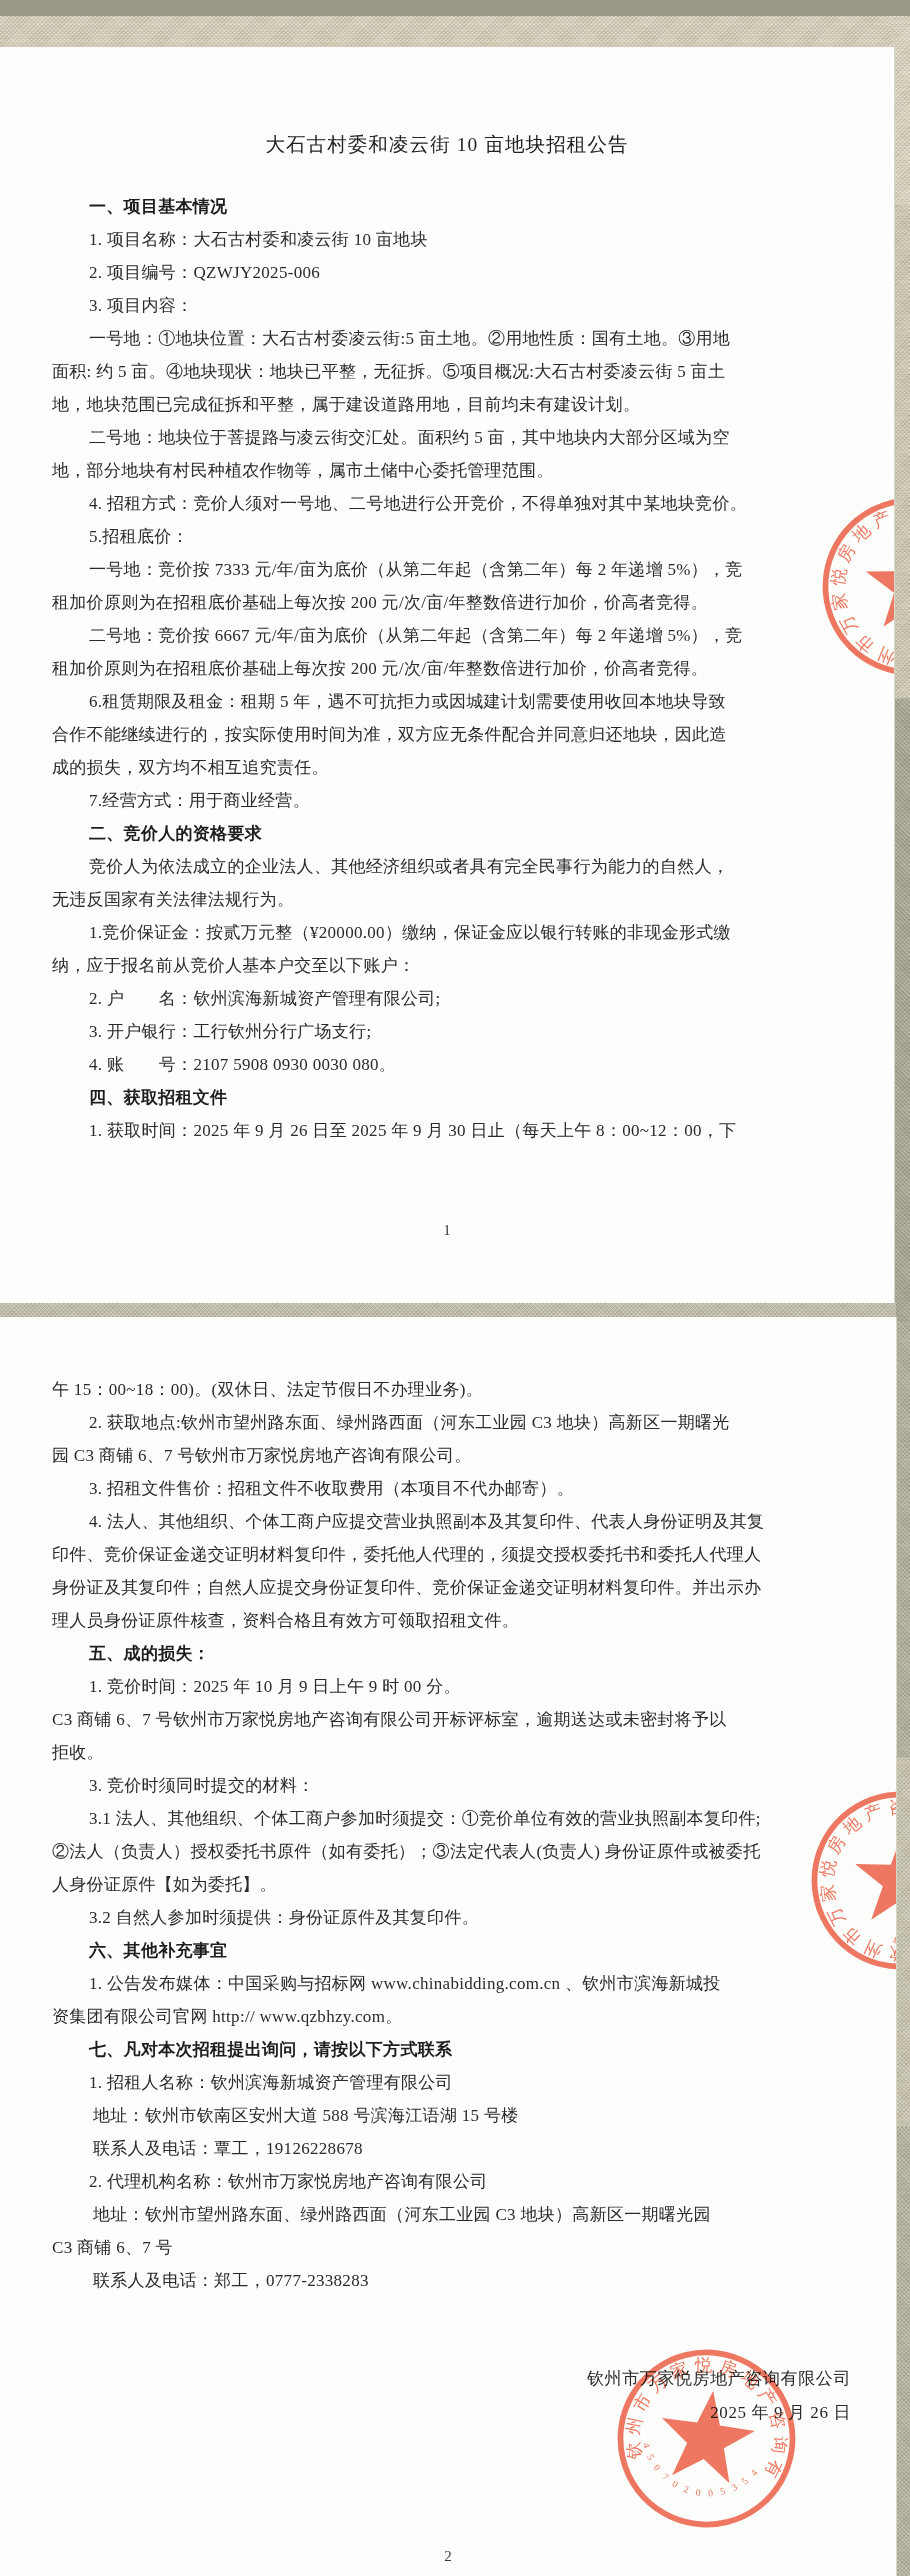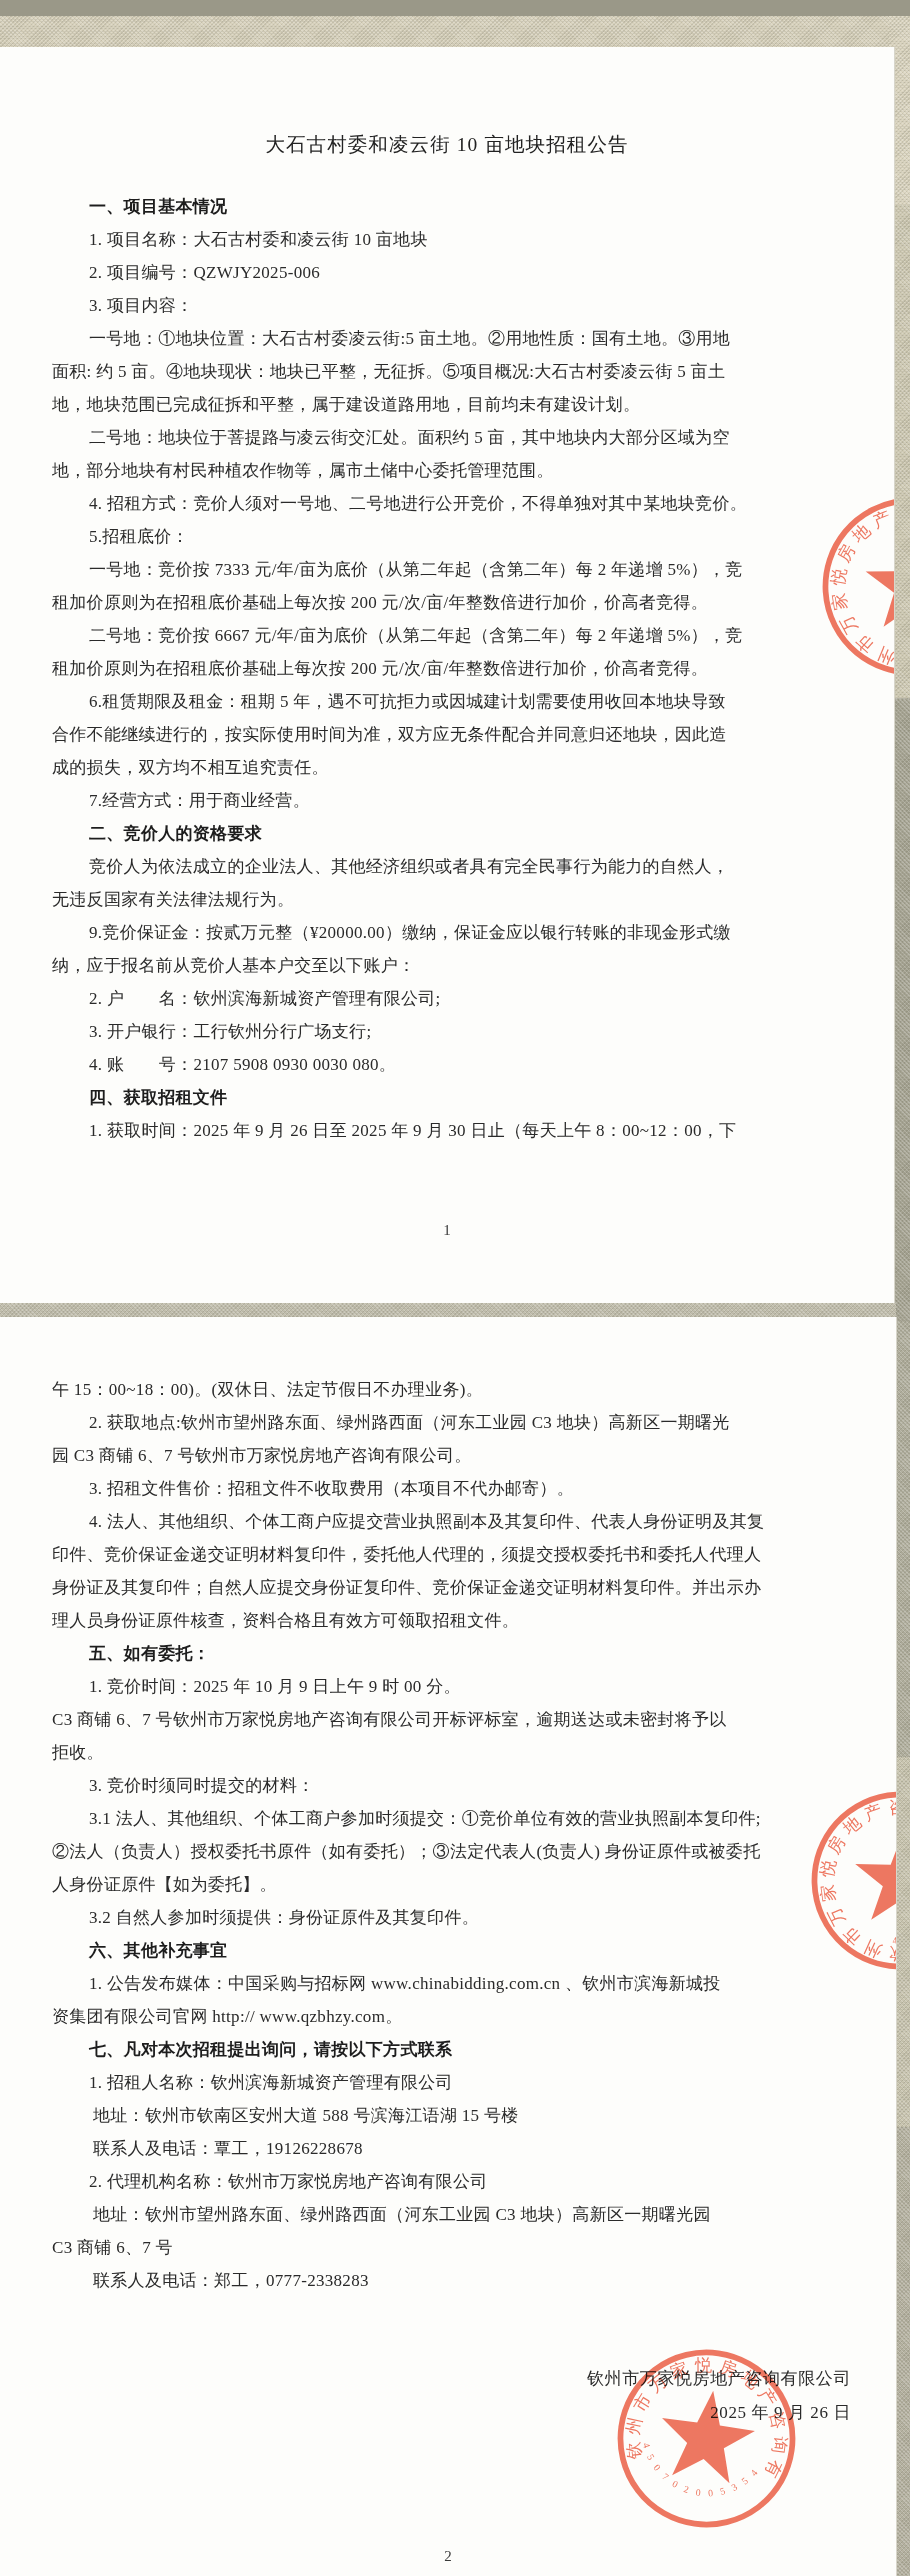--- a/index.html
+++ b/index.html
@@ -115,21 +115,21 @@
         <div class="line line-flush">租加价原则为在招租底价基础上每次按 200 元/次/亩/年整数倍进行加价，价高者竞得。</div>
         <div class="line line-indent">二号地：竞价按 6667 元/年/亩为底价（从第二年起（含第二年）每 2 年递增 5%），竞</div>
         <div class="line line-flush">租加价原则为在招租底价基础上每次按 200 元/次/亩/年整数倍进行加价，价高者竞得。</div>
         <div class="line line-indent">6.租赁期限及租金：租期 5 年，遇不可抗拒力或因城建计划需要使用收回本地块导致</div>
         <div class="line line-flush">合作不能继续进行的，按实际使用时间为准，双方应无条件配合并同意归还地块，因此造</div>
         <div class="line line-flush">成的损失，双方均不相互追究责任。</div>
         <div class="line line-indent">7.经营方式：用于商业经营。</div>
         <div class="line line-heading">二、竞价人的资格要求</div>
         <div class="line line-indent">竞价人为依法成立的企业法人、其他经济组织或者具有完全民事行为能力的自然人，</div>
         <div class="line line-flush">无违反国家有关法律法规行为。</div>
-        <div class="line line-indent">9.竞价保证金：按贰万元整（¥20000.00）缴纳，保证金应以银行转账的非现金形式缴</div>
+        <div class="line line-indent">1.竞价保证金：按贰万元整（¥20000.00）缴纳，保证金应以银行转账的非现金形式缴</div>
         <div class="line line-flush">纳，应于报名前从竞价人基本户交至以下账户：</div>
         <div class="line line-indent">2. 户　　名：钦州滨海新城资产管理有限公司;</div>
         <div class="line line-indent">3. 开户银行：工行钦州分行广场支行;</div>
         <div class="line line-indent">4. 账　　号：2107 5908 0930 0030 080。</div>
         <div class="line line-heading">四、获取招租文件</div>
         <div class="line line-indent">1. 获取时间：2025 年 9 月 26 日至 2025 年 9 月 30 日止（每天上午 8：00~12：00，下</div>
       </div>
 
     <div class="pagenum pagenum-1">1</div>
 
@@ -155,21 +155,21 @@
 
     <div class="content content-2" id="page2-lines">
         <div class="line line-flush">午 15：00~18：00)。(双休日、法定节假日不办理业务)。</div>
         <div class="line line-indent">2. 获取地点:钦州市望州路东面、绿州路西面（河东工业园 C3 地块）高新区一期曙光</div>
         <div class="line line-flush">园 C3 商铺 6、7 号钦州市万家悦房地产咨询有限公司。</div>
         <div class="line line-indent">3. 招租文件售价：招租文件不收取费用（本项目不代办邮寄）。</div>
         <div class="line line-indent">4. 法人、其他组织、个体工商户应提交营业执照副本及其复印件、代表人身份证明及其复</div>
         <div class="line line-flush">印件、竞价保证金递交证明材料复印件，委托他人代理的，须提交授权委托书和委托人代理人</div>
         <div class="line line-flush">身份证及其复印件；自然人应提交身份证复印件、竞价保证金递交证明材料复印件。并出示办</div>
         <div class="line line-flush">理人员身份证原件核查，资料合格且有效方可领取招租文件。</div>
-        <div class="line line-heading">五、如有委托：</div>
+        <div class="line line-heading">五、成的损失：</div>
         <div class="line line-indent">1. 竞价时间：2025 年 10 月 9 日上午 9 时 00 分。</div>
         <div class="line line-flush">C3 商铺 6、7 号钦州市万家悦房地产咨询有限公司开标评标室，逾期送达或未密封将予以</div>
         <div class="line line-flush">拒收。</div>
         <div class="line line-indent">3. 竞价时须同时提交的材料：</div>
         <div class="line line-indent">3.1 法人、其他组织、个体工商户参加时须提交：①竞价单位有效的营业执照副本复印件;</div>
         <div class="line line-flush">②法人（负责人）授权委托书原件（如有委托）；③法定代表人(负责人) 身份证原件或被委托</div>
         <div class="line line-flush">人身份证原件【如为委托】。</div>
         <div class="line line-indent">3.2 自然人参加时须提供：身份证原件及其复印件。</div>
         <div class="line line-heading">六、其他补充事宜</div>
         <div class="line line-indent">1. 公告发布媒体：中国采购与招标网 www.chinabidding.com.cn 、钦州市滨海新城投</div>

